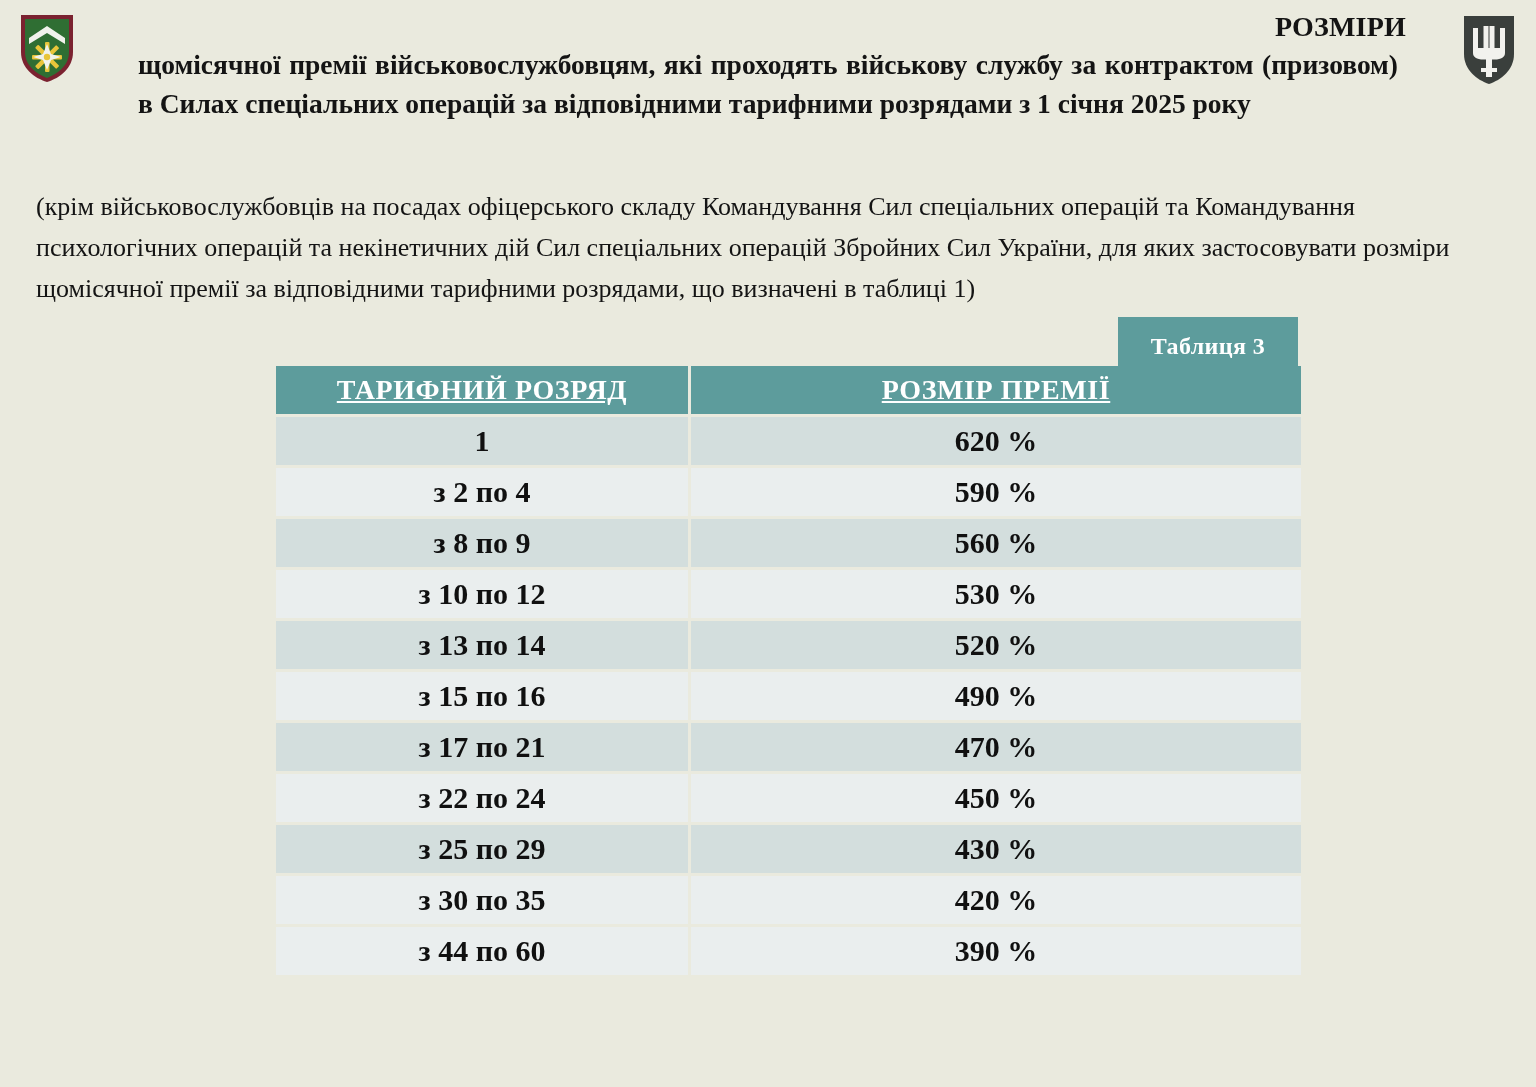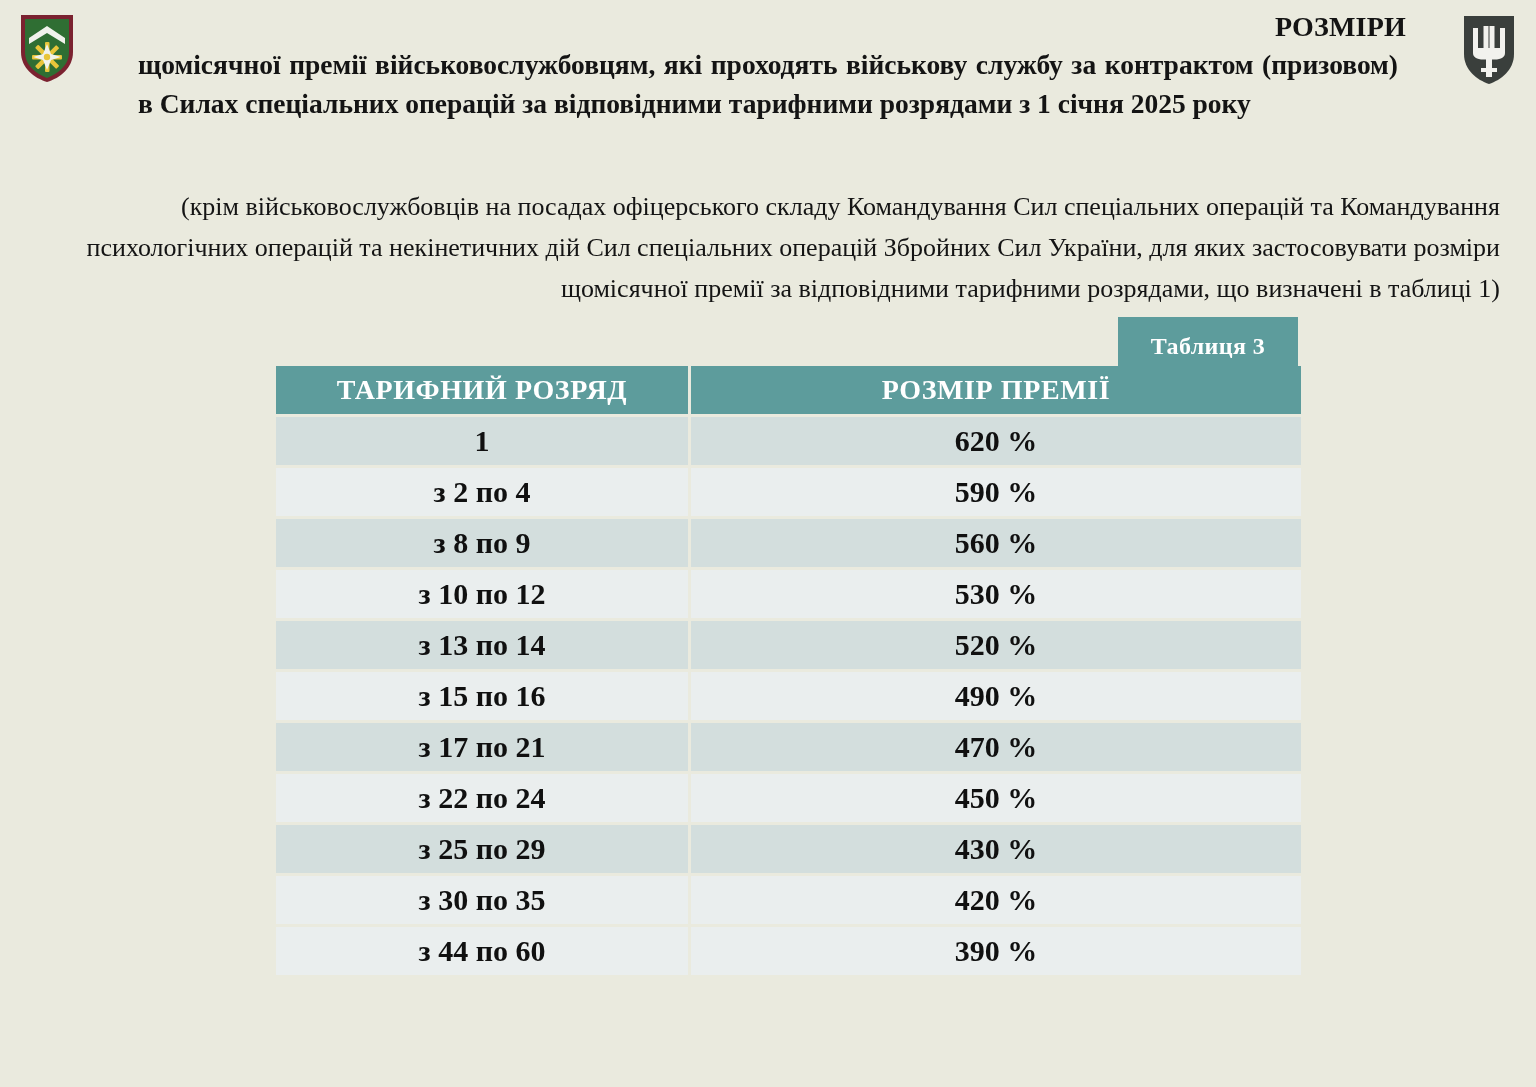--- a/index.html
+++ b/index.html
@@ -60,21 +60,21 @@
     hyphens: none;
   }
   .doc-subtitle .u { text-underline-offset: 3px; }
 
   
   .note {
     position: absolute;
     left: 36px;
     right: 36px;
     top: 186px;
-    text-align: right;
+    text-align: left;
     font-size: 26px;
     line-height: 1.58;
     font-weight: normal;
   }
 
   
   .table-badge {
     position: absolute;
     left: 1118px;
     top: 317px;
@@ -106,20 +106,21 @@
   .tariff-table thead th {
     background: #5d9c9c;
     color: #ffffff;
     font-weight: bold;
     font-size: 28px;
     height: 48px;
     letter-spacing: 0.6px;
     text-align: center;
     padding: 0;
     vertical-align: middle;
+    text-decoration: underline;
   }
   .tariff-table tbody td {
     height: 48px;
     text-align: center;
     vertical-align: middle;
     font-size: 30px;
     font-weight: bold;
     padding: 0;
     color: #101010;
   }

